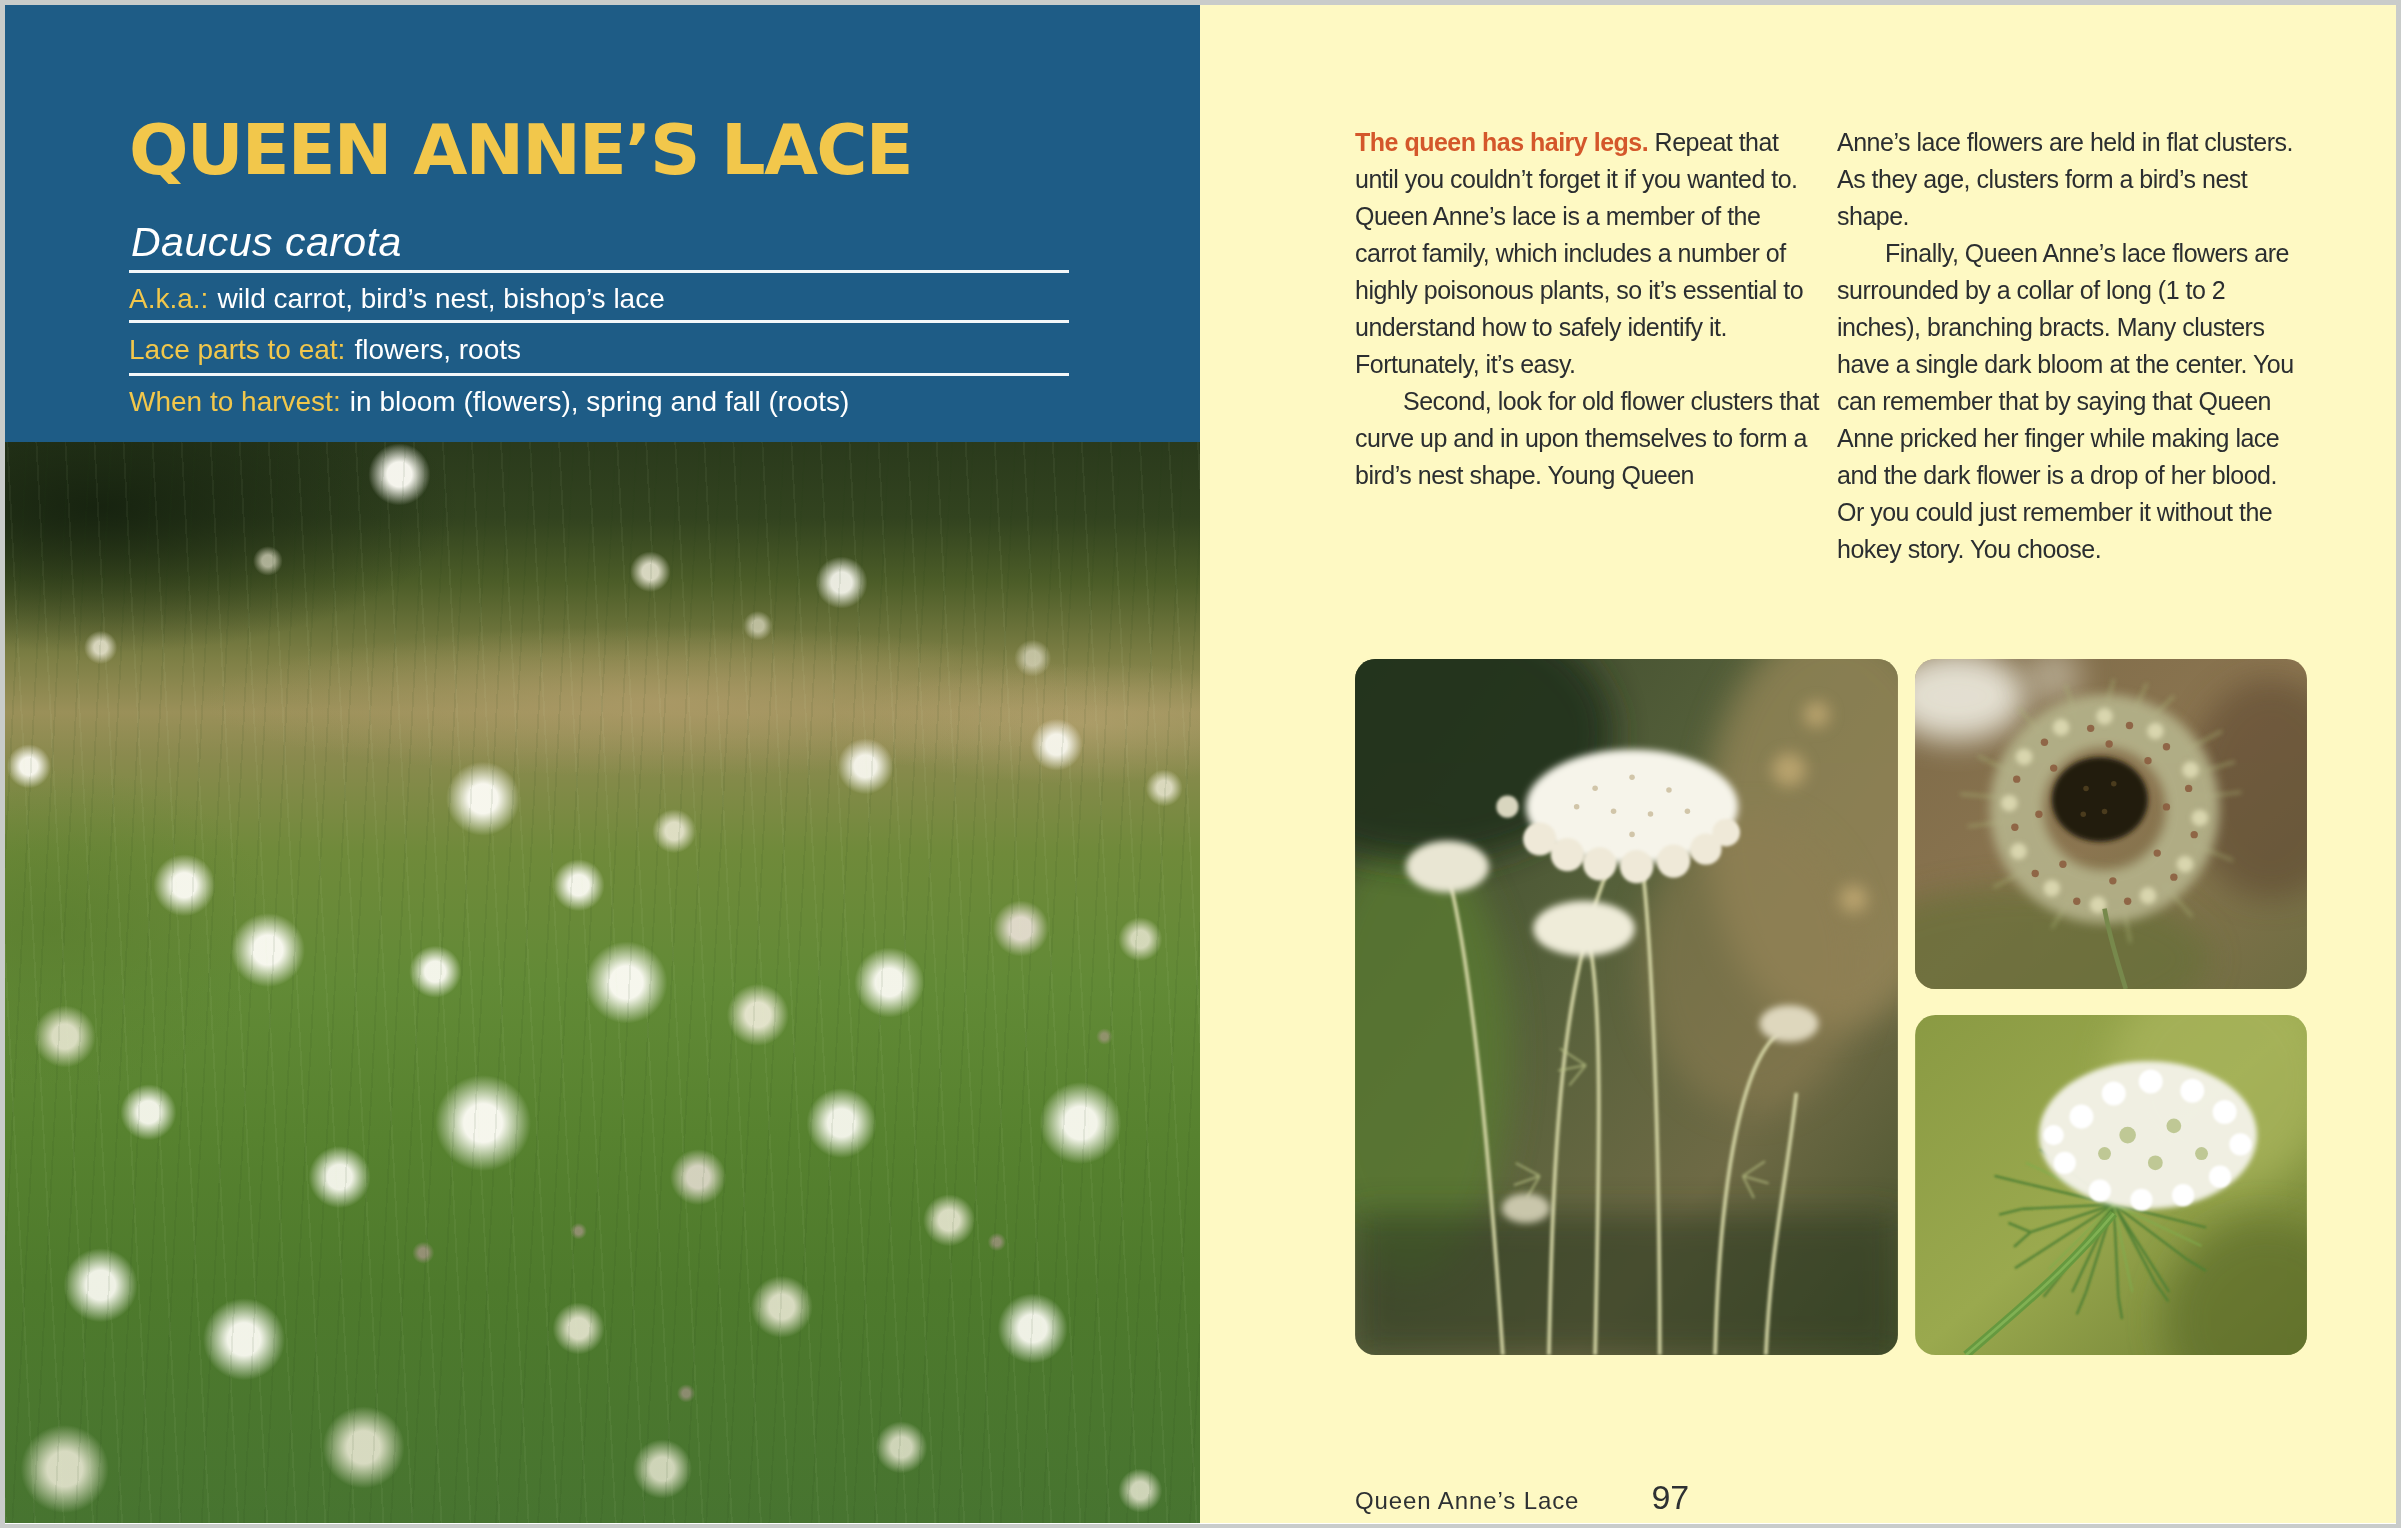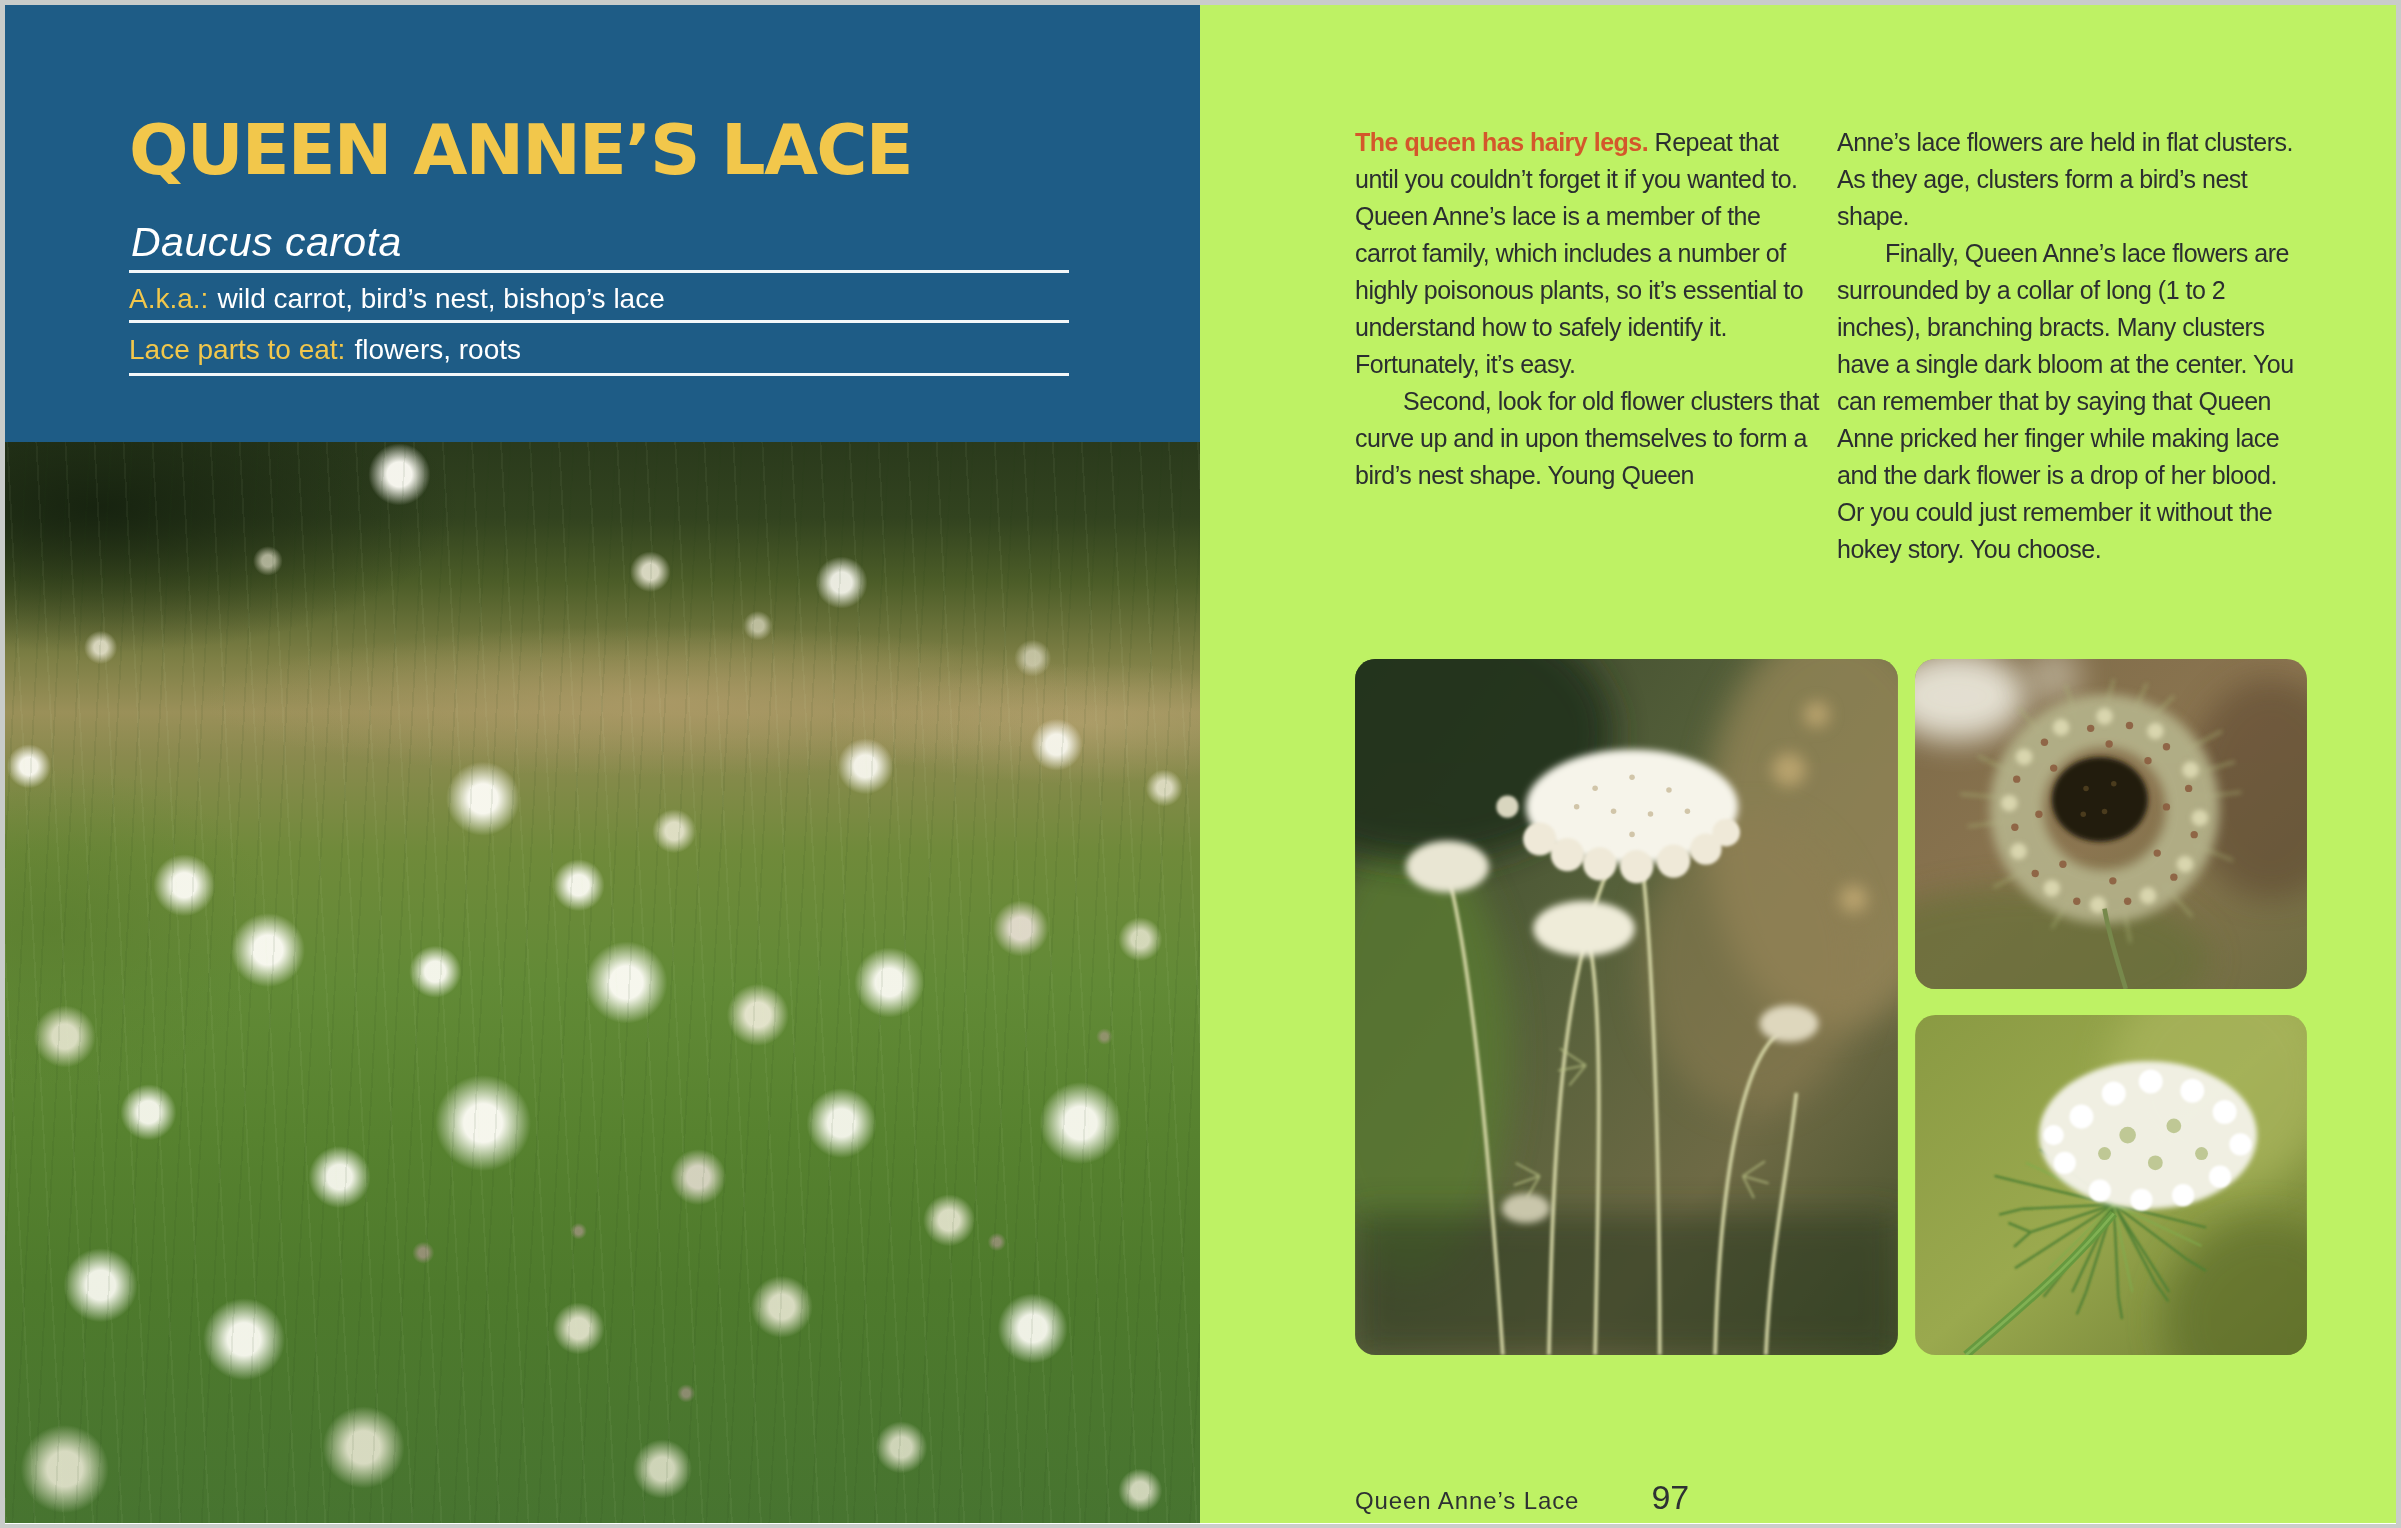--- a/index.html
+++ b/index.html
@@ -73,21 +73,21 @@
       radial-gradient(circle 8.3px at 48% 73%,  rgba(205,160,175,.5) 0 40%, rgba(205,160,175,0) 100%),
       radial-gradient(circle 8.3px at 92% 55%,  rgba(205,160,175,.45) 0 40%, rgba(205,160,175,0) 100%),
       radial-gradient(55% 10% at 55% 24%, rgba(176,156,106,.75), rgba(176,156,106,0) 70%),
       radial-gradient(30% 8% at 90% 26%,  rgba(186,166,116,.6),  rgba(186,166,116,0) 70%),
       radial-gradient(40% 18% at 8% 6%,   rgba(20,32,14,.9),     rgba(20,32,14,0) 75%),
       radial-gradient(25% 20% at 4% 45%,  rgba(86,122,44,.6),    rgba(86,122,44,0) 75%),
       linear-gradient(180deg,#2a3a1c 0%,#32431f 7%,#4c5d28 13%,#7d7f45 20%,#9a9059 25%,#8a8a4e 29%,#6f8a3a 38%,#628a36 50%,#57822f 64%,#4e7a2c 78%,#477430 100%);
   }
 
   
-  .right-page{position:absolute;left:1195px;top:0;width:1201px;height:1518px;background:#bef264;}
+  .right-page{position:absolute;left:1195px;top:0;width:1201px;height:1518px;background:#fef9c3;}
   .col{position:absolute;top:119px;width:466px;color:#2b2e30;
        font-size:25px;line-height:37px;letter-spacing:-0.5px;}
   .col p{margin:0;}
   .col p.indent{text-indent:48px;}
   .col1{left:155px;}  
   .col2{left:637px;}  
   .lead{font-weight:bold;color:#d4572b;}
 
   .photo{position:absolute;border-radius:20.3px;overflow:hidden;}
   .photo svg{display:block;}
@@ -115,20 +115,23 @@
 
       <div class="rule r1"></div>
       <div class="fact f1">
         <b>A.k.a.:</b><span>wild carrot, bird’s nest, bishop’s lace</span>
       </div>
       <div class="rule r2"></div>
       <div class="fact f2">
         <b>Lace parts to eat:</b><span>flowers, roots</span>
       </div>
       <div class="rule r3"></div>
+      <div class="fact f3">
+        <b>When to harvest:</b><span>in bloom (flowers), spring and fall (roots)</span>
+      </div>
     </div>
     <div class="field-photo"></div>
   </div>
 
   <div class="right-page">
 
     <div class="col col1">
       <p><span class="lead">The queen has hairy legs.</span> <span>Repeat that until you couldn’t forget it if you wanted to. Queen Anne’s lace is a member of the carrot family, which includes a number of highly poisonous plants, so it’s essential to understand how to safely identify it. Fortunately, it’s easy.</span></p>
       <p class="indent">Second, look for old flower clusters that curve up and in upon themselves to form a bird’s nest shape. Young Queen</p>
     </div>

